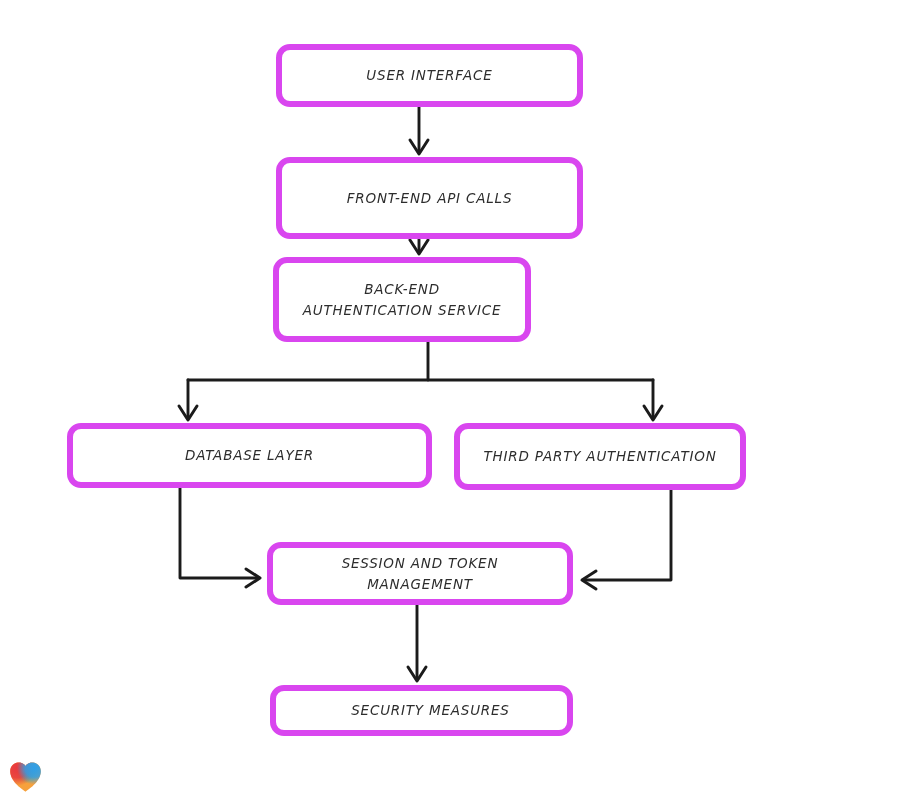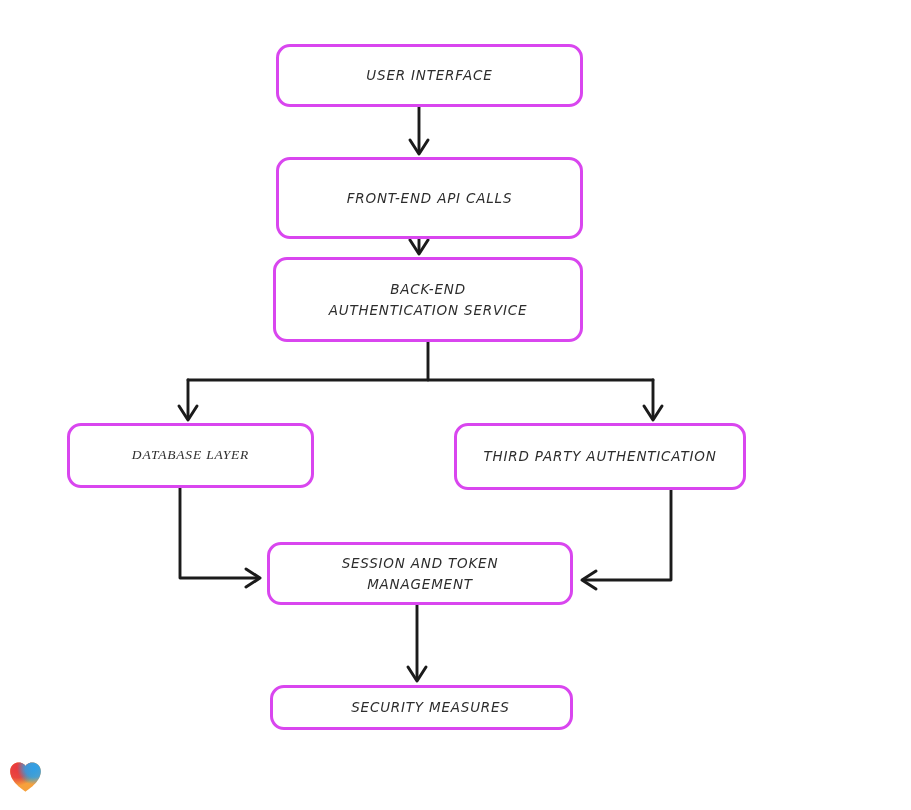--- a/index.html
+++ b/index.html
@@ -13,45 +13,45 @@
   }
   .edges {
     position: absolute;
     left: 0; top: 0;
     width: 911px; height: 810px;
     pointer-events: none;
   }
   .node {
     position: absolute;
     box-sizing: border-box;
-    border: 3px solid #d946ef;
+    border: 6px solid #d946ef;
     border-radius: 14px;
     background: #ffffff;
     display: flex;
     align-items: center;
     justify-content: center;
     text-align: center;
     cursor: default;
   }
   .node .lbl {
     font-style: italic;
     font-size: 13.5px;
     font-weight: 500;
     letter-spacing: 0.8px;
     color: #2d2d2d;
     line-height: 1.55;
   }
   
   .n-ui      { left: 276px; top:  44px; width: 307px; height: 63px; }
   .n-fe      { left: 276px; top: 157px; width: 307px; height: 82px; }
-  .n-be      { left: 273px; top: 257px; width: 310px; height: 85px; }
-  .n-db      { left:  67px; top: 423px; width: 247px; height: 65px; font-family: Liberation Serif, serif; }
+  .n-be      { left: 273px; top: 257px; width: 258px; height: 85px; }
+  .n-db      { left:  67px; top: 423px; width: 365px; height: 65px; }
   .n-tp      { left: 454px; top: 423px; width: 292px; height: 67px; }
   .n-st      { left: 267px; top: 542px; width: 306px; height: 63px; justify-content: center; }
-  .n-sec     { left: 270px; top: 685px; width: 303px; height: 45px; padding-left: 18px; }
+  .n-sec     { left: 270px; top: 685px; width: 303px; height: 51px; padding-left: 18px; }
   .n-be .lbl { max-width: 205px; }
   .n-st .lbl { max-width: 165px; }
   .logo {
     position: absolute;
     left: 8px; top: 760px;
     width: 35px; height: 34px;
     cursor: pointer;
   }
 </style>
 </head>

